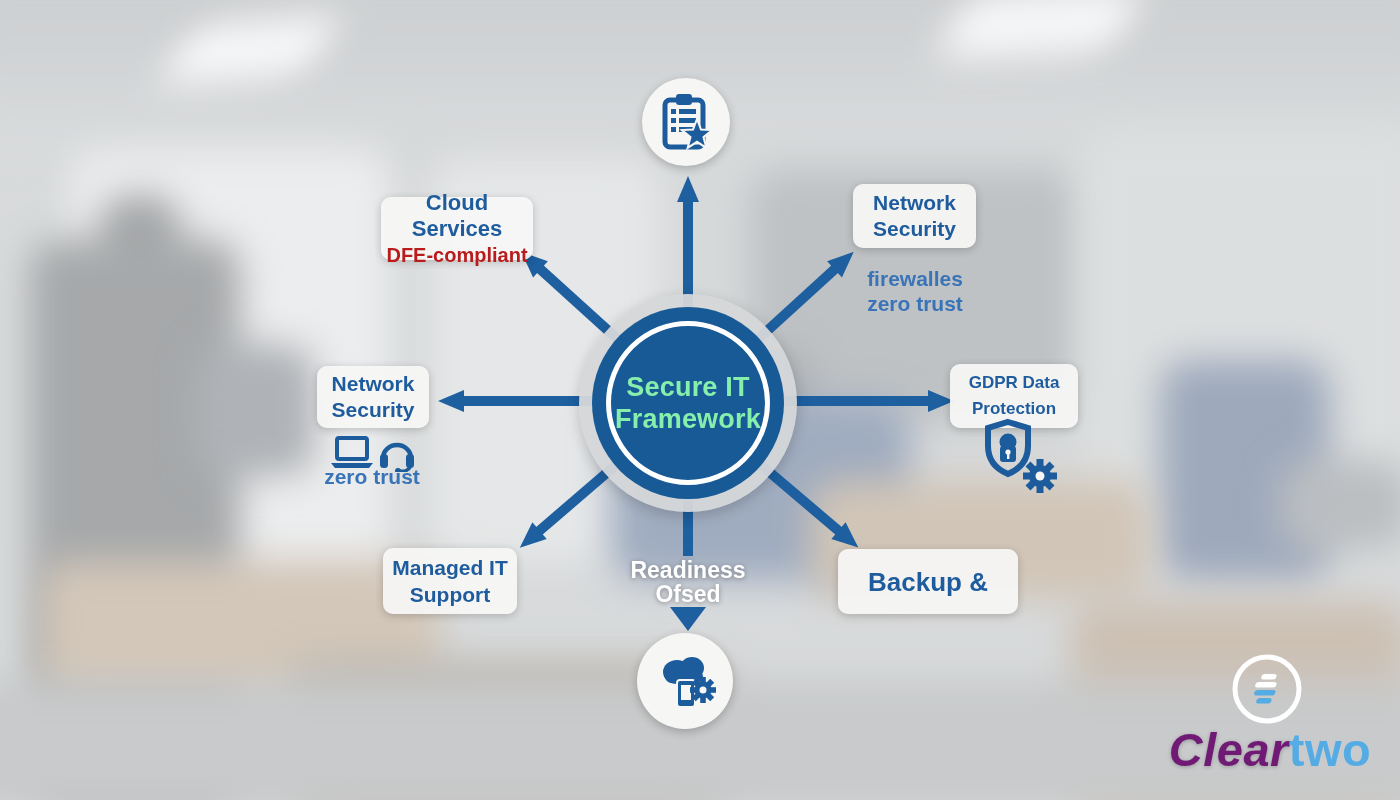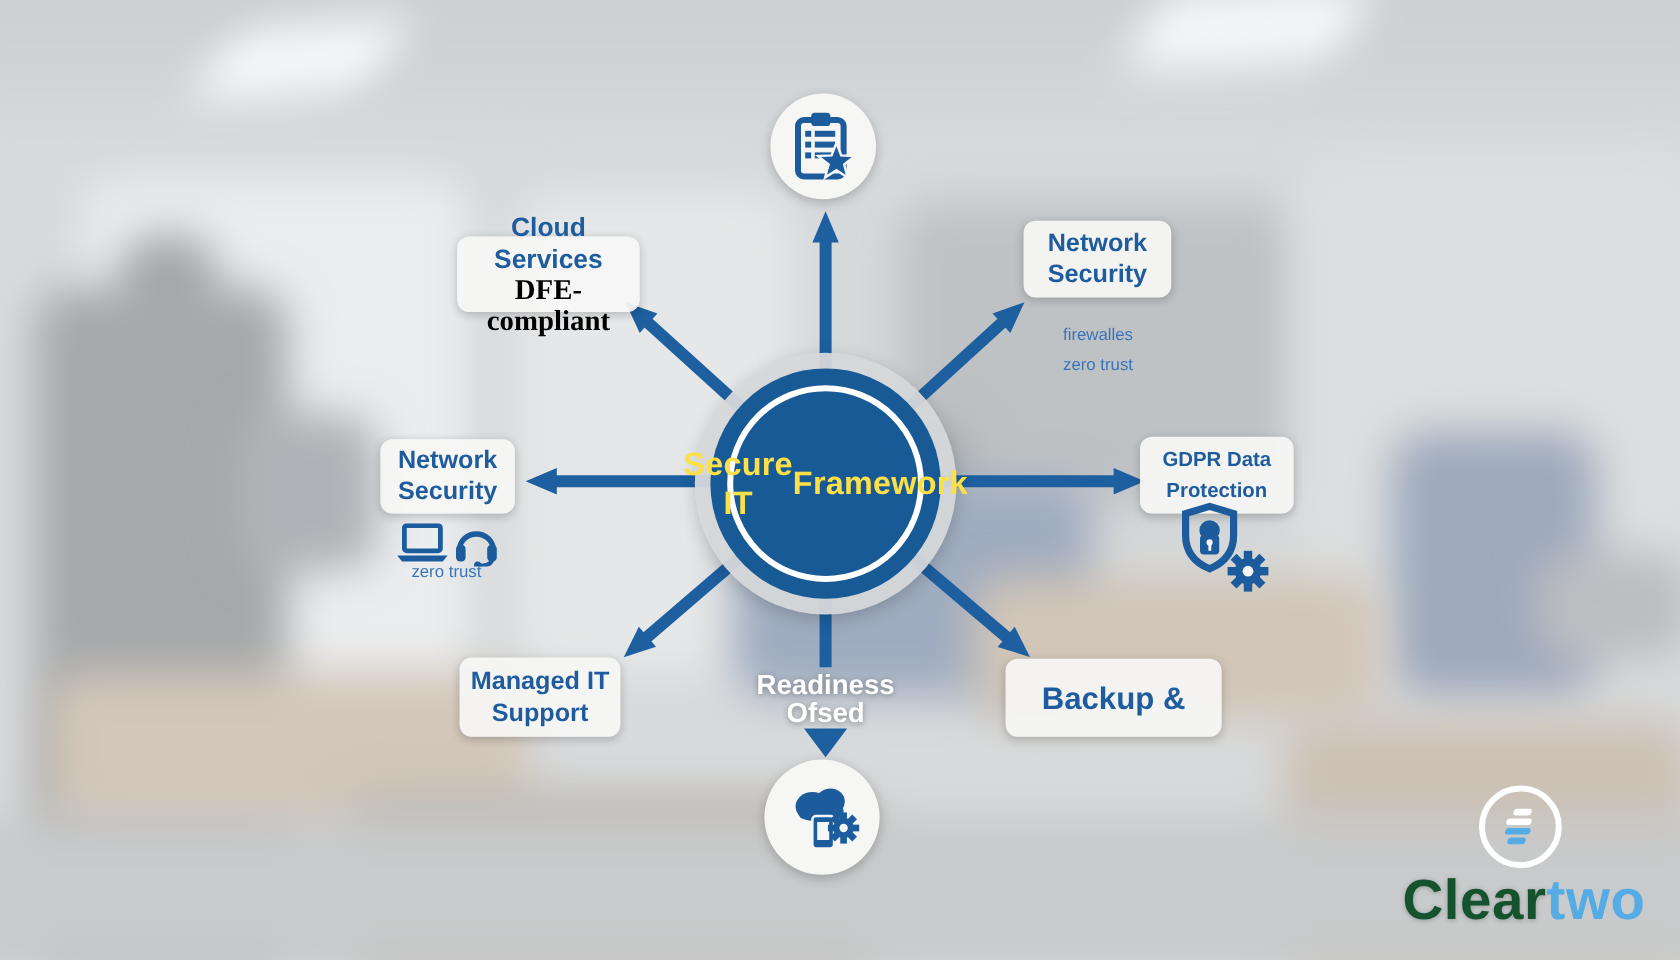--- a/index.html
+++ b/index.html
@@ -32,35 +32,35 @@
   .desk3{left:1110px;top:640px;width:340px;height:210px;background:#ac9276;}
   .desk4{left:330px;top:700px;width:440px;height:150px;background:#8e8272;}
   .floor{left:0;top:720px;width:1480px;height:130px;background:#a2a4a4;border-radius:0;}
   .bg-overlay{position:absolute;inset:0;background:rgba(238,240,241,0.50);}
   
   .arrows{position:absolute;left:0;top:0;pointer-events:none;}
   .hub-outer{position:absolute;left:579px;top:294px;width:218px;height:218px;border-radius:50%;
     background:rgba(213,215,217,0.95);box-shadow:0 4px 14px rgba(0,0,0,0.18);}
   .hub{position:absolute;left:13px;top:13px;width:192px;height:192px;border-radius:50%;background:#175a96;}
   .hub-ring{position:absolute;inset:14px;border:5px solid #ffffff;border-radius:50%;}
-  .hub-label{position:absolute;inset:0;display:flex;flex-direction:row;justify-content:center;align-items:center;
-    color:#fde047;font-weight:bold;font-size:27px;line-height:32px;text-align:center;letter-spacing:0.2px;}
+  .hub-label{position:absolute;inset:0;display:flex;flex-direction:column;justify-content:center;align-items:center;
+    color:#86efac;font-weight:bold;font-size:27px;line-height:32px;text-align:center;letter-spacing:0.2px;}
   .node-box{position:absolute;background:rgba(246,246,245,0.93);border-radius:10px;
     box-shadow:0 2px 8px rgba(0,0,0,0.20);display:flex;flex-direction:column;justify-content:center;align-items:center;
     color:#1e5c9e;font-weight:bold;text-align:center;}
   .node-box .l{display:block;}
-  .sub-label{position:absolute;color:#3a74b8;font-weight:400;text-align:center;font-size:14px;line-height:25px;}
+  .sub-label{position:absolute;color:#3a74b8;font-weight:700;text-align:center;font-size:21px;line-height:25px;}
   .free-label{position:absolute;color:#ffffff;font-weight:bold;text-align:center;font-size:23px;line-height:24px;
     text-shadow:0 1px 5px rgba(0,0,0,0.35);}
   .icon-circle{position:absolute;border-radius:50%;background:#f6f6f5;box-shadow:0 3px 10px rgba(0,0,0,0.22);
     display:flex;align-items:center;justify-content:center;}
   
   .logo-text{position:absolute;left:1130px;top:722px;width:280px;text-align:center;
     font-size:47px;font-weight:bold;letter-spacing:0.5px;}
-  .logo-text .p1{color:#14532d;text-shadow:0 1px 4px rgba(0,0,0,0.25);}
+  .logo-text .p1{color:#701a75;text-shadow:0 1px 4px rgba(0,0,0,0.25);font-style:italic;}
   .logo-text .p2{color:#55ace4;margin-top:28px;}
 </style>
 </head>
 <body>
 
 <div class="stage">
 
   <div class="bg">
     <div class="blob ceiling"></div>
     <div class="blob light1"></div>
@@ -125,21 +125,21 @@
           <rect x="22" y="27" width="17" height="5"></rect>
         <rect x="14" y="36" width="5" height="5"></rect>
           <rect x="22" y="36" width="17" height="5"></rect>
       </g>
       <polygon transform="translate(40,44)" points="0,-16 4,-5.5 15.2,-4.9 6.5,2.1 9.4,12.9 0,6.8 -9.4,12.9 -6.5,2.1 -15.2,-4.9 -4,-5.5" fill="#1d5c9c" stroke="#f6f6f5" stroke-width="2"></polygon>
     </svg>
   </div>
 
   <div class="node-box" style="left:381px;top:184px;width:152px;height:63px;font-size:22px;line-height:26px;margin-top:13px;">
     <span class="l">Cloud Services</span>
-    <span class="l" style="font-weight:600;font-size:24px;color:#000000;font-family:Liberation Serif, serif;">DFE-compliant</span>
+    <span class="l" style="font-weight:600;font-size:20px;color:#b91c1c;">DFE-compliant</span>
   </div>
 
   <div class="node-box" style="left:853px;top:184px;width:123px;height:64px;font-size:21px;line-height:26px;">
     <span class="l">Network</span>
     <span class="l">Security</span>
   </div>
   <div class="sub-label" style="left:845px;top:266px;width:140px;">
     <span style="display:block;">firewalles</span>
     <span style="display:block;">zero trust</span>
   </div>

